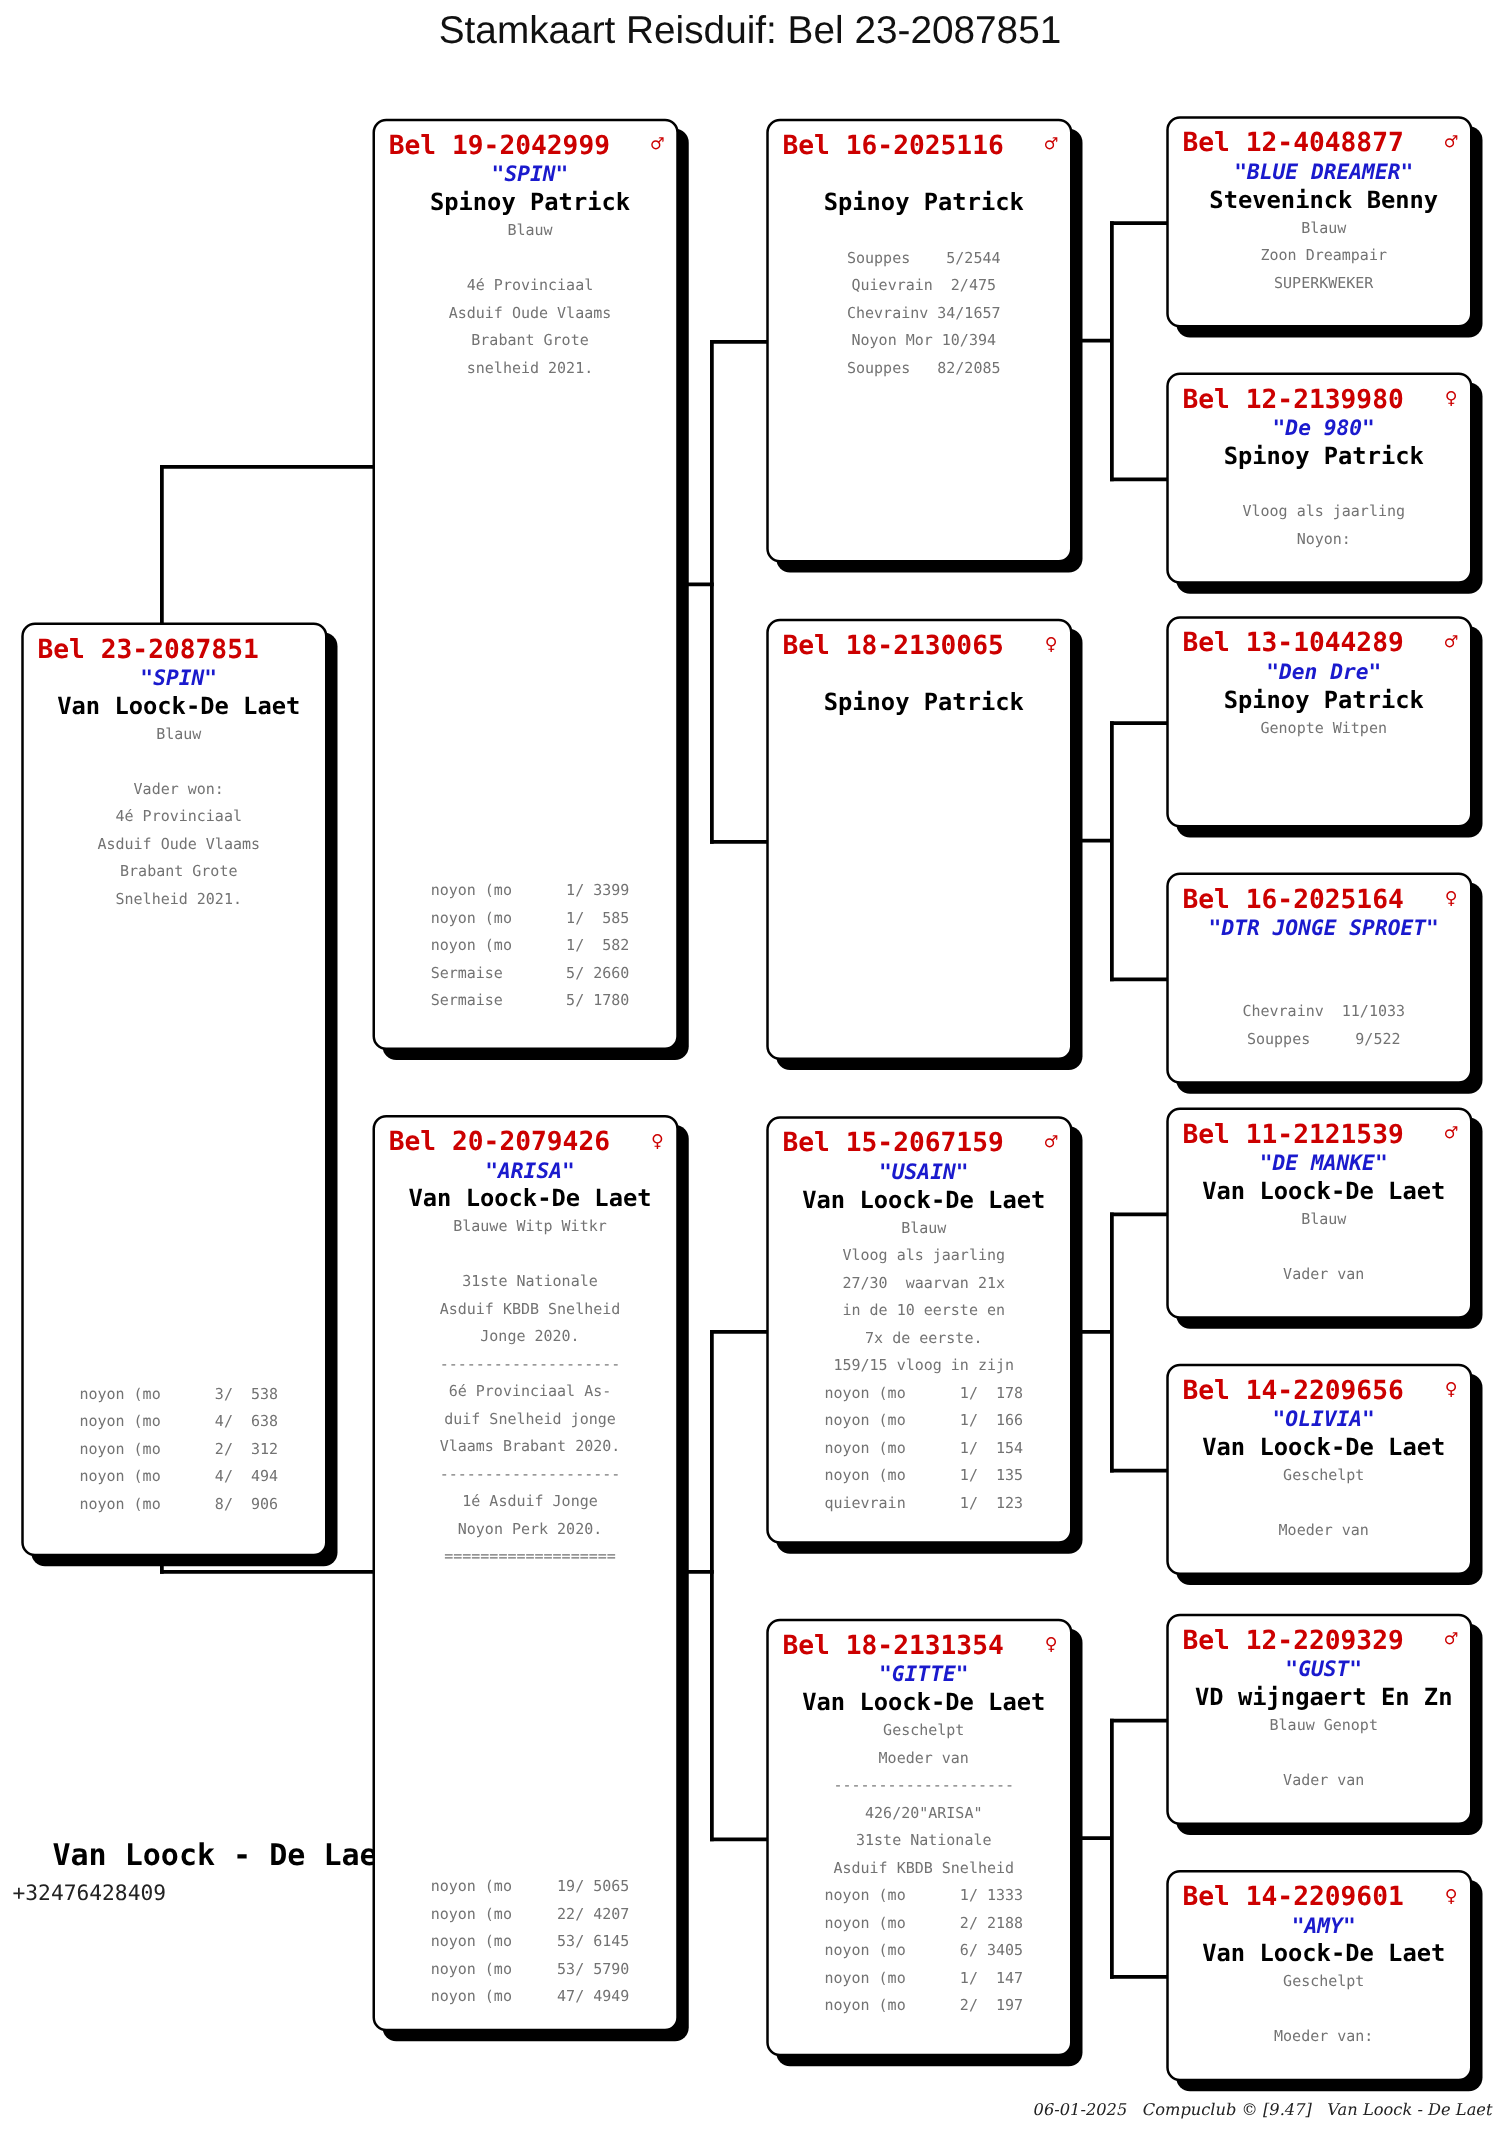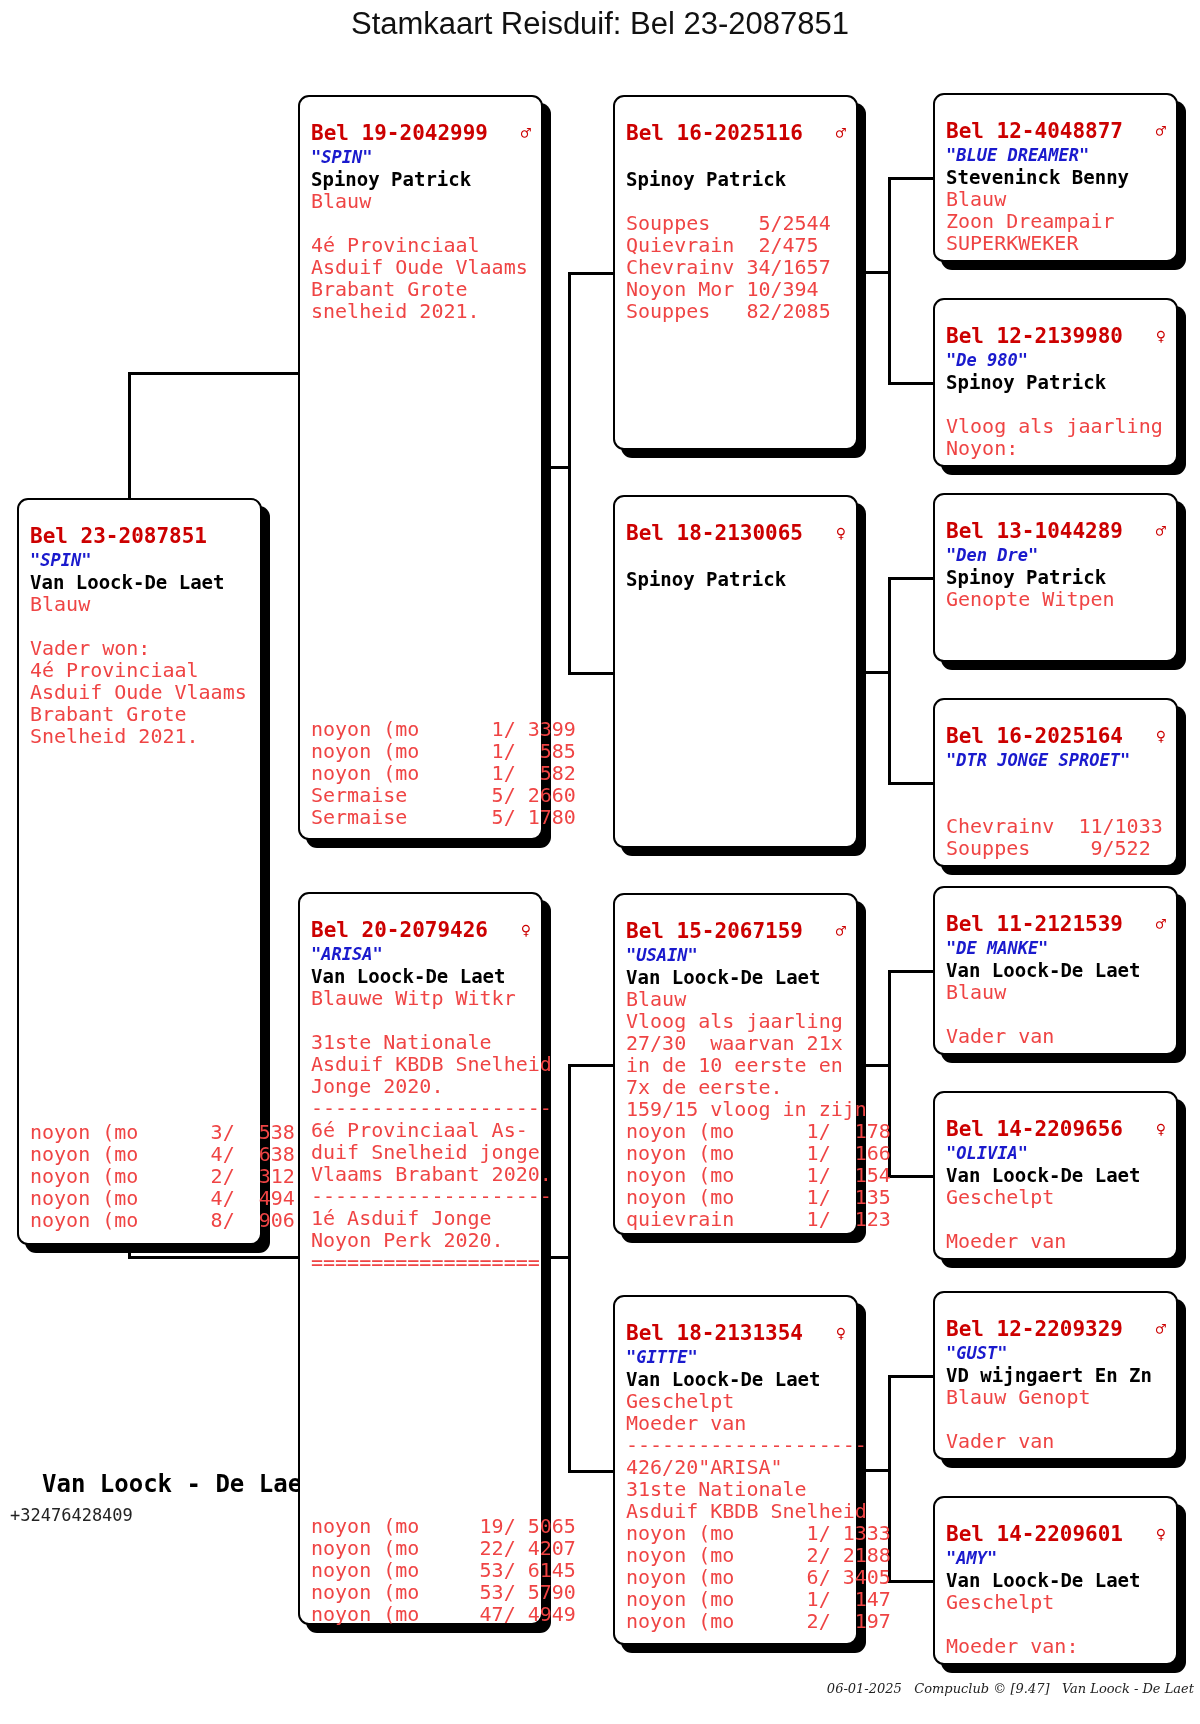--- a/index.html
+++ b/index.html
@@ -8,28 +8,29 @@
     font-family:"DejaVu Sans Mono", monospace; overflow:hidden;border-radius:23px;
   }
   .page-title {
     position:absolute; left:0; top:6px; width:1200px; text-align:center;
     font-family:"Liberation Sans", sans-serif; font-size:31px; color:#111;
   }
   .cline { position:absolute; background:#000; z-index:1; }
   .pbox {
     position:absolute; z-index:2; background:#fff; box-sizing:border-box;
     border:2.5px solid #000; border-radius:11px; box-shadow:8px 8px 0 #000;
-    padding:23px 4px 0 11px;
+    padding:6px 4px 0 11px;
+    text-align:center;
   }
   .ring-row { display:flex; justify-content:space-between; align-items:center; height:26px; padding-right:6px; }
   .ring { font-weight:bold; font-size:21px; color:#cc0000; white-space:pre; }
   .sex  { font-weight:bold; font-size:17px; color:#cc0000; }
   .nick { height:22px; line-height:22px; font-weight:bold; font-style:italic; font-size:17px; color:#1a1acd; white-space:pre; }
   .owner{ height:22px; line-height:22px; font-weight:bold; font-size:19px; color:#000; white-space:pre; }
-  .body { font-size:20px; line-height:22px; color:#ef4444; white-space:pre; }
+  .body { font-size:12px; line-height:22px; color:#737373; white-space:pre; }
   .contact-name { position:absolute; left:10px; top:1470px; font-weight:bold; font-size:24px; color:#000;margin-left:32px; }
   .contact-phone{ position:absolute; left:10px; top:1505px; font-size:17px; color:#222; }
   .footer {
     position:absolute; right:6px; top:1681px; font-family:"DejaVu Serif", serif;
     font-style:italic; font-size:13px; color:#222; white-space:pre;
   }
 </style>
 </head>
 <body>
 

